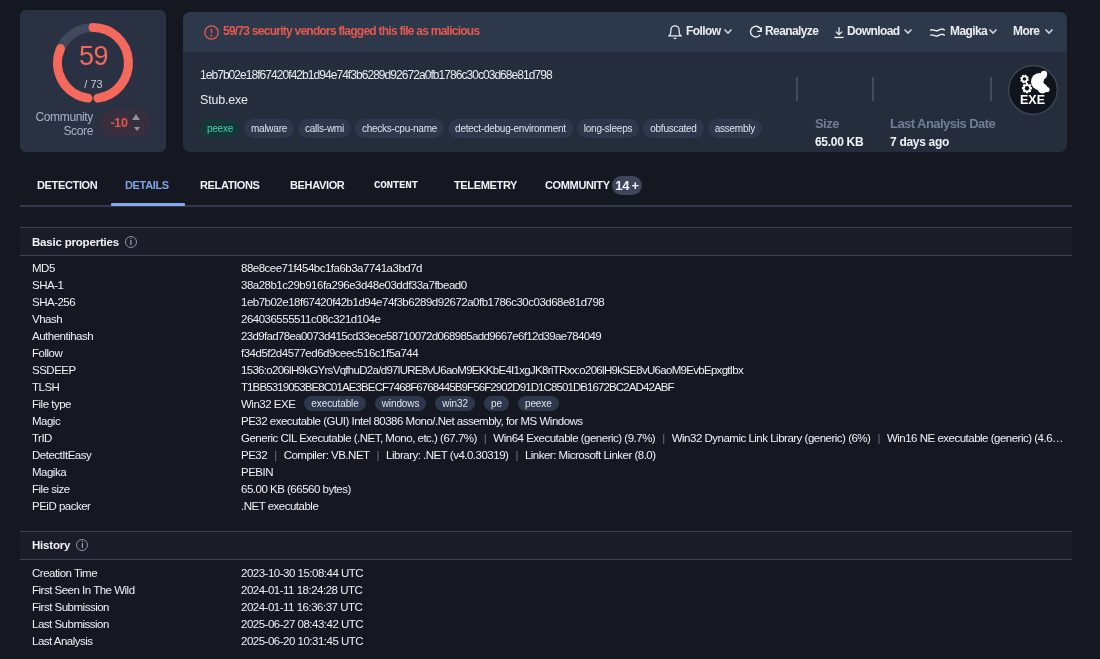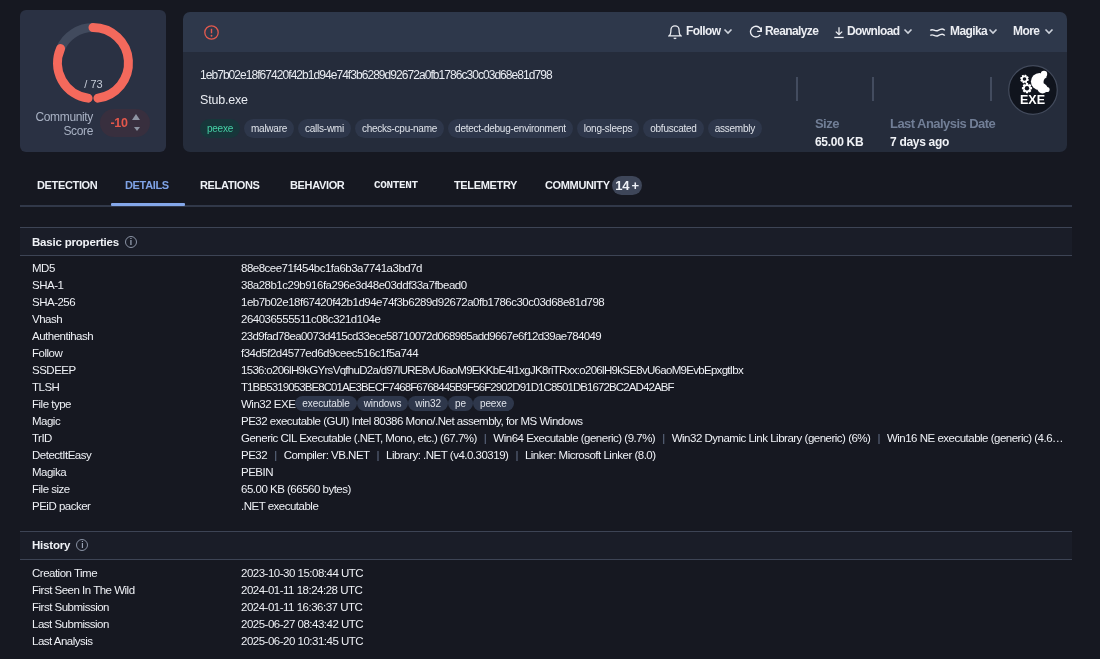--- a/index.html
+++ b/index.html
@@ -38,50 +38,52 @@
 .tabtxt { top:179px; font-size:11px; font-weight:bold; letter-spacing:-0.35px; color:#eef1f6; line-height:13px; white-space:nowrap; }
 .tabline { left:20px; top:205px; width:1052px; height:2px; background:#313849; }
 .tabul { left:111px; top:203px; width:74px; height:3px; background:#84a7ea; border-radius:1px; }
 .pill14 { left:612px; top:176px; width:30px; height:19px; background:#3e4659; border-radius:10px; color:#eef1f6; font-size:13px; font-weight:bold; text-align:center; line-height:19px; letter-spacing:-0.3px; }
 
 
 .sec-head { left:20px; width:1052px; height:29px; background:#1a1d28; border-top:1px solid #3d4455; border-bottom:1px solid #3d4455; display:flex; align-items:center; padding-left:12px; font-size:11.5px; font-weight:bold; letter-spacing:-0.2px; color:#f0f2f6; }
 .info-i { width:12px; height:12px; flex:none; border:1px solid #8a93a5; border-radius:50%; color:#9aa3b5; font-size:8.5px; line-height:10px; text-align:center; font-weight:bold; margin-left:6px; }
 .row { position:absolute; left:32px; font-size:11.5px; letter-spacing:-0.5px; color:#eef0f5; white-space:nowrap; line-height:17px; }
 .rval { position:absolute; left:209px; }
-.minitag { display:inline-block; height:15px; line-height:15px; padding:0 7px; border-radius:8px; background:#2e374b; color:#dfe3ea; font-size:10px; letter-spacing:-0.1px; position:relative; top:-1px; }
+.minitag { display:inline-block; height:15px; line-height:15px; padding:0 7px; border-radius:8px; background:#2e374b; color:#dfe3ea; font-size:10px; letter-spacing:-0.1px; margin-left:9px; position:relative; top:-1px; }
 .sep { color:#66738c; padding:0 7px; }
 .ls65 { letter-spacing:-0.65px; }
 .ls7 { letter-spacing:-0.7px; }
 .ls9 { letter-spacing:-0.9px; }
 </style>
 </head>
 <body>
 <div id="root">
 
   <div class="abs score-card">
     <svg class="abs" width="82" height="82" viewBox="0 0 82 82" style="left:32px; top:12px;">
       <path d="M8.57 26.56 A35.5 35.5 0 0 1 41.0 5.5" fill="none" stroke="#414a5d" stroke-width="9"></path>
       <path d="M41.0 5.5 A35.5 35.5 0 0 1 45.94 76.15" fill="none" stroke="#f4695c" stroke-width="9" stroke-linecap="round"></path>
       <path d="M36.06 76.15 A35.5 35.5 0 0 1 8.57 26.56" fill="none" stroke="#f4695c" stroke-width="9" stroke-linecap="round"></path>
     </svg>
+    <div class="abs score-num">59</div>
     <div class="abs score-den">/ 73</div>
     <div class="abs cs-label">Community<br>Score</div>
     <div class="abs vote-pill"></div>
     <div class="abs vote-num">-10</div>
     <div class="abs tri-up"></div>
     <div class="abs tri-dn"></div>
   </div>
 
   <div class="abs band-top">
     <svg class="abs" style="left:21px; top:13px;" width="15" height="15" viewBox="0 0 15 15">
         <circle cx="7.5" cy="7.5" r="6.7" fill="none" stroke="#e45a4e" stroke-width="1.3"></circle>
         <line x1="7.5" y1="3.8" x2="7.5" y2="8.3" stroke="#e45a4e" stroke-width="1.4"></line>
         <circle cx="7.5" cy="10.8" r="0.95" fill="#e45a4e"></circle>
       </svg>
+    <div class="abs banner-txt">59/73 security vendors flagged this file as malicious</div>
 
     <svg class="abs bi" width="14" height="16" viewBox="0 0 24 26" fill="none" stroke="#eceef3" stroke-width="2.2">
         <path d="M19 9.5a7 7 0 0 0-14 0c0 8-3 10-3 10h20s-3-2-3-10"></path>
         <path d="M14 23a2.2 2.2 0 0 1-4 0"></path>
       </svg>
     <div class="abs btxt" style="left:503px;">Follow</div>
     <svg class="abs chev" style="left:540px;" width="10" height="7" viewBox="0 0 10 7" fill="none" stroke="#ced3dc" stroke-width="1.6">
         <path d="M1.5 1.5 L5 5 L8.5 1.5"></path>
       </svg>
     <svg class="abs bi" style="left:566px; top:13px;" width="14" height="15" viewBox="0 0 24 24" fill="none" stroke="#eceef3" stroke-width="2.4">

